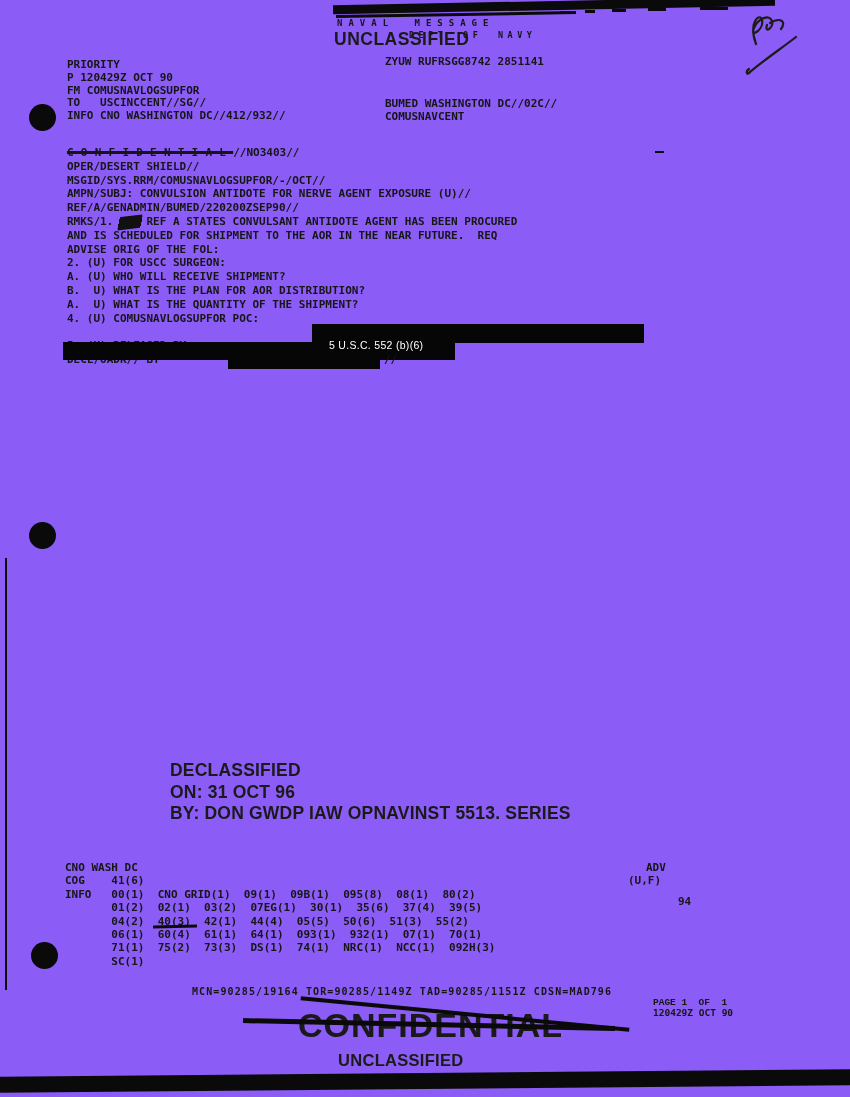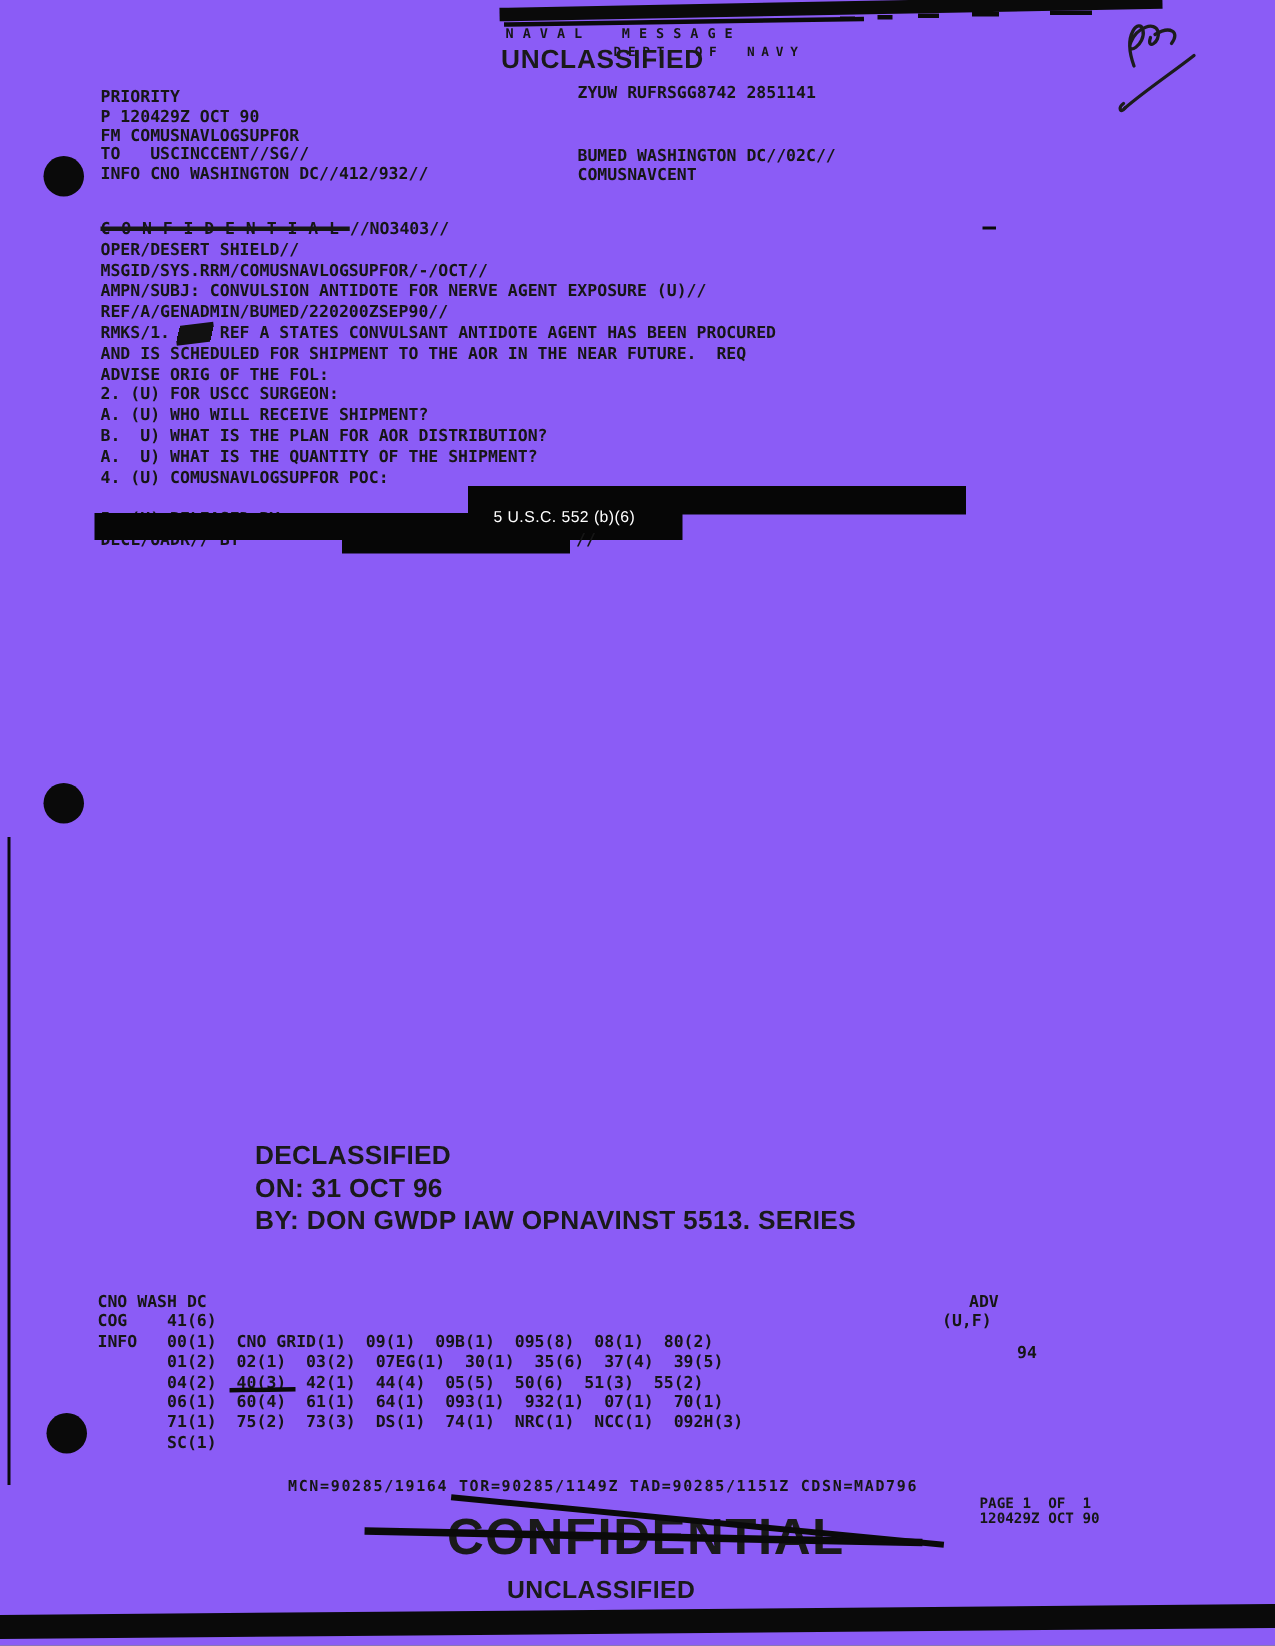--- a/index.html
+++ b/index.html
@@ -137,21 +137,21 @@
     <div class="dln">       06(1)  60(4)  61(1)  64(1)  093(1)  932(1)  07(1)  70(1)</div>
     <div class="dln">       71(1)  75(2)  73(3)  DS(1)  74(1)  NRC(1)  NCC(1)  092H(3)</div>
     <div class="dln">       SC(1)</div>
   </div>
   <div class="abs mono" style="left:610px; top:861px; font-size:11px;margin-left:36px;">ADV</div>
   <div class="abs mono" style="left:678px; top:861px; font-size:11px;margin-top:34px;">94</div>
   <div class="abs mono" style="left:628px; top:874px; font-size:11px;">(U,F)</div>
   <div class="bar" style="left:153px; top:925px; width:44px; height:2.5px; transform:rotate(-1deg);"></div>
 
   <div class="abs mono codes" style="left:192px; top:986px;">MCN=90285/19164    TOR=90285/1149Z    TAD=90285/1151Z    CDSN=MAD796</div>
-  <div class="abs mono pageinfo" style="left:653px; top:998px;">PAGE 1  OF  1</div>
+  <div class="abs mono pageinfo" style="left:653px; top:998px;font-family:Liberation Mono, monospace;">PAGE 1  OF  1</div>
   <div class="abs mono pageinfo" style="left:653px; top:1008px;">120429Z OCT 90</div>
 
   <div class="abs sans conf-big" style="left:298px; top:1006px;">CONFIDENTIAL</div>
   <div class="bar" style="left:243px; top:1022px; width:372px; height:5px; transform:rotate(1.2deg);"></div>
   <div class="bar" style="left:300px; top:1012px; width:330px; height:4px; transform:rotate(5.5deg);"></div>
 
   <div class="abs sans unclass-bottom" style="left:338px; top:1051px;">UNCLASSIFIED</div>
 
   <div class="bar" style="left:-8px; top:1073px; width:870px; height:16px; transform:rotate(-0.5deg);"></div>
 </div>

